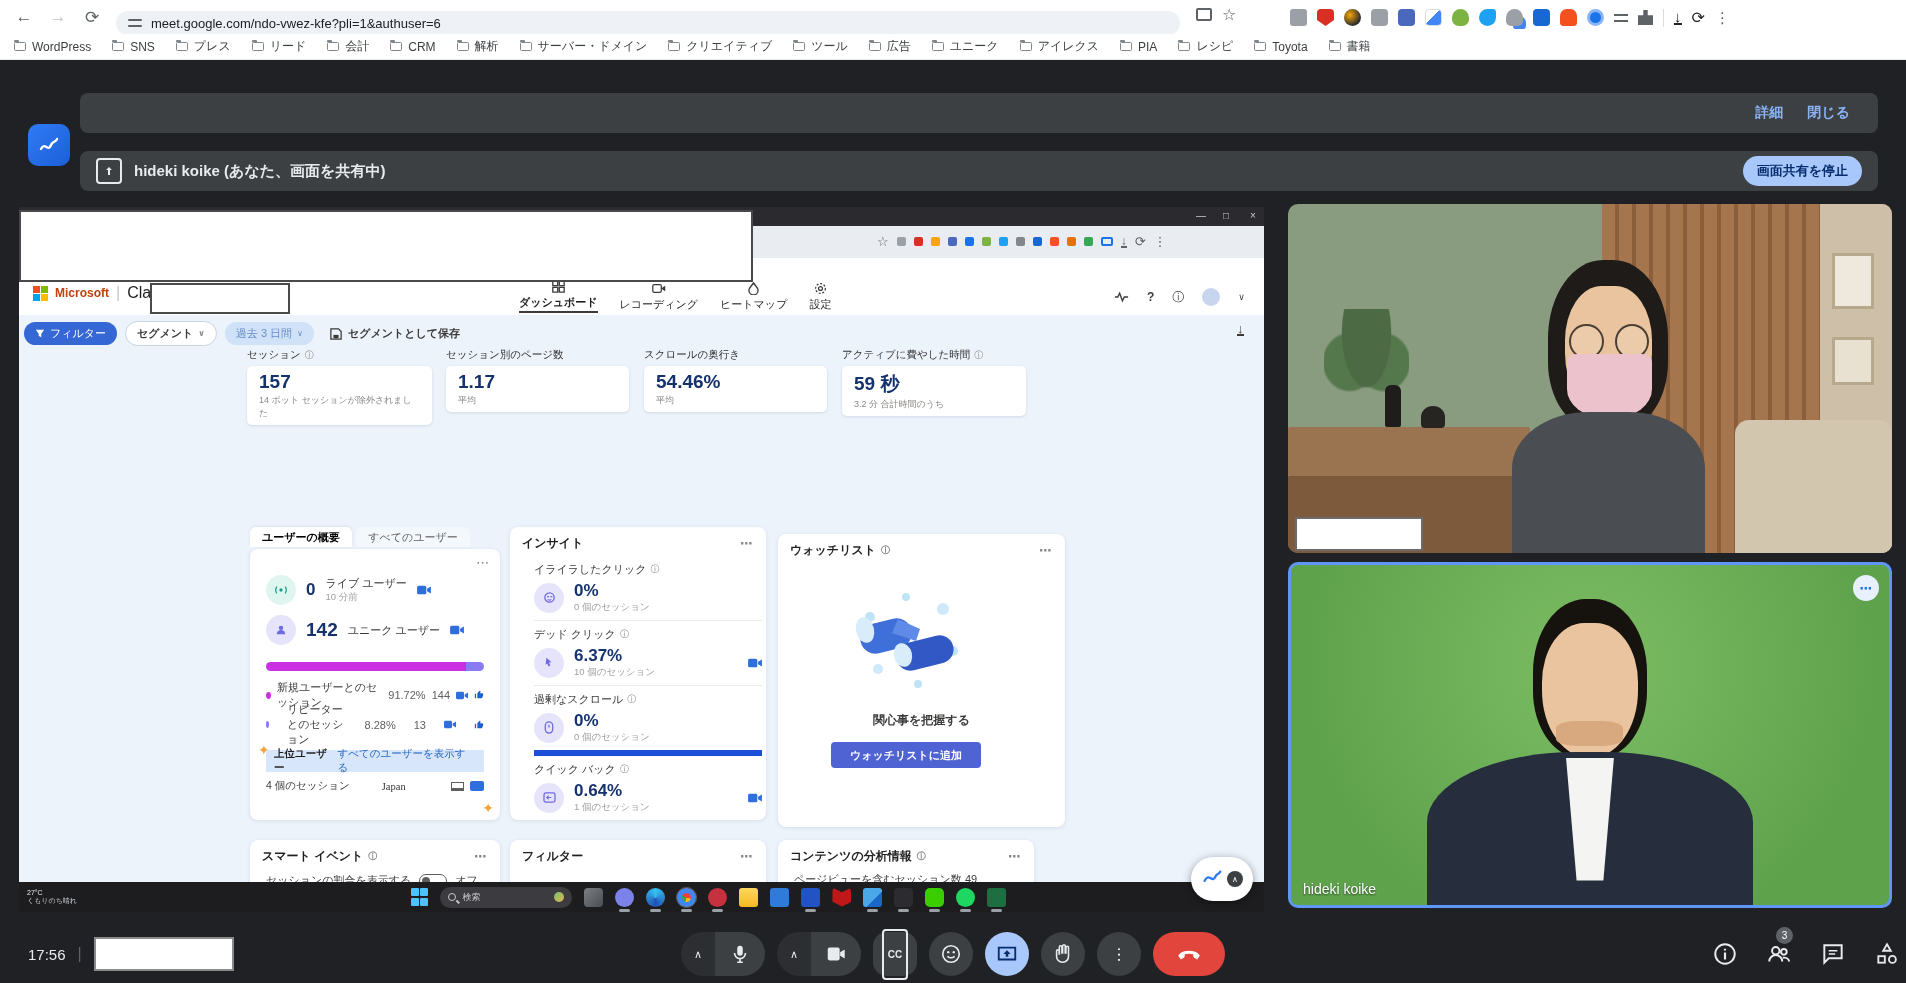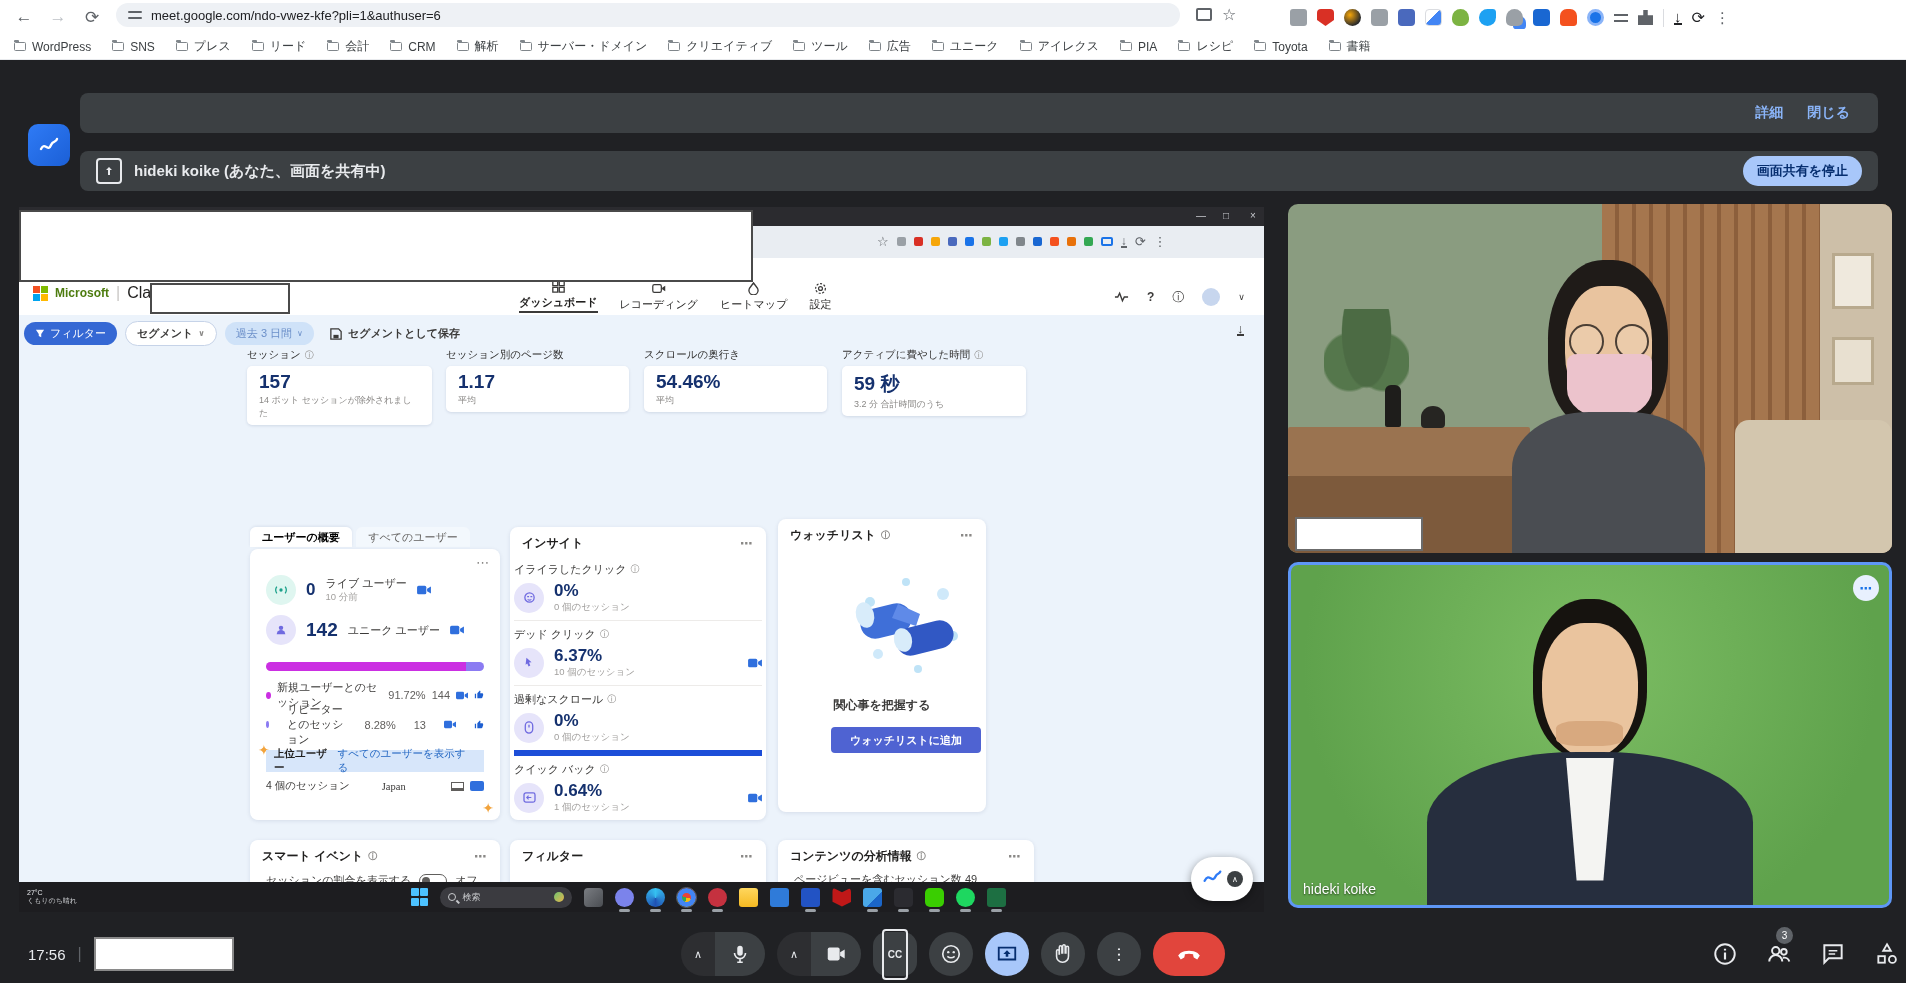--- a/index.html
+++ b/index.html
@@ -6,21 +6,21 @@
   html,body{width:1906px;height:983px;overflow:hidden;background:#202124;
     font-family:"Liberation Sans","DejaVu Sans",sans-serif;}
   .abs{position:absolute;}
   .flex{display:flex;align-items:center;}
   svg{display:block;}
 
   
   #toolbar{left:0;top:0;width:1906px;height:34px;background:#ffffff;}
   .navglyph{color:#5f6368;font-size:17px;width:28px;height:28px;display:flex;align-items:center;justify-content:center;border-radius:50%;}
   .navglyph.dis{color:#bdc1c6;}
-  #omnibox{left:116px;top:3px;width:1064px;height:24px;background:#eef1f5;border-radius:13px;display:flex;align-items:center;padding:0 12px;gap:9px;}
+  #omnibox{left:116px;top:11px;width:1064px;height:24px;background:#eef1f5;border-radius:13px;display:flex;align-items:center;padding:0 12px;gap:9px;}
   #omnibox .url{font-size:13px;color:#202124;}
   .tune{width:14px;height:10px;position:relative;}
   .tune:before,.tune:after{content:"";position:absolute;left:0;right:0;height:2px;background:#5f6368;border-radius:2px;}
   .tune:before{top:1px}.tune:after{bottom:1px}
   .extrow{display:flex;align-items:center;gap:10px;}
   .ext{width:17px;height:17px;border-radius:4px;display:inline-block;}
   #bookmarks{left:0;top:34px;width:1906px;height:26px;background:#ffffff;border-bottom:1px solid #e8eaed;display:flex;align-items:center;gap:21px;padding:0 14px;}
   .bm{display:flex;align-items:center;gap:6px;font-size:12px;color:#3c4043;white-space:nowrap;}
   .folder{width:12px;height:9px;border:1.4px solid #80868b;border-radius:1.5px;position:relative;}
   .folder:before{content:"";position:absolute;top:-3.4px;left:-1px;width:5px;height:2px;background:#80868b;border-radius:1px 1px 0 0;}
@@ -246,21 +246,21 @@
   <div class="abs redact" style="left:0;top:3px;width:734px;height:72px;z-index:3;"></div>
 
   <div id="clhead" class="abs">
     <div class="abs flex" style="left:14px;top:26px;gap:7px;">
       <span class="mslogo">
         <i style="background:#f25022;"></i>
           <i style="background:#7fba00;"></i>
           <i style="background:#00a4ef;"></i>
           <i style="background:#ffb900;"></i>
       </span>
-      <span style="font-size:12px;color:#4d7c0f;font-weight:bold;">Microsoft</span>
+      <span style="font-size:12px;color:#c2410c;font-weight:bold;">Microsoft</span>
       <span style="color:#c8c6c4;">|</span>
       <span style="font-size:16px;color:#201f1e;">Clarity</span>
     </div>
     <div class="abs redact" style="left:131px;top:25px;width:140px;height:31px;"></div>
     <div class="abs flex" style="left:500px;top:22px;gap:22px;">
       <span class="clnav active">
         <svg width="13" height="13" viewBox="0 0 16 16">
             <path d="M1 1h6v6H1zM9 1h6v6H9zM1 9h6v6H1zM9 9h6v6H9z" fill="none" stroke="#3b3a39" stroke-width="1.6"></path>
           </svg>
         <span class="lbl">ダッシュボード</span>
@@ -456,21 +456,21 @@
         <span style="width:14px;height:10px;background:#2f6fdd;border-radius:2px;"></span>
       </div>
       <span class="sparkle abs" style="right:6px;bottom:4px;">✦</span>
     </div>
 
     <div class="panel abs" style="left:491px;top:212px;width:256px;height:293px;">
       <div class="ptitle" style="padding:8px 12px 0;">
           <span>インサイト</span>
           <span class="dots" style="margin-left:auto;">⋯</span>
         </div>
-      <div style="padding:4px 4px 0;">
+      <div style="padding:4px 4px 0;margin-left:20px;">
         <div style="border-bottom:1px solid #edebe9;padding:6px 0;">
           <div class="srow" style="gap:4px;">
               <span>イライラしたクリック</span>
               <span class="inf">ⓘ</span>
             </div>
           <div class="flex" style="gap:10px;margin-top:4px;">
             <span class="iccirc">
                 <svg width="13" height="13" viewBox="0 0 14 14">
                   <circle cx="7" cy="7" r="5" fill="none" stroke="#6f6ae0" stroke-width="1.4"></circle>
                   <path d="M4.5 6h2M8 6h2M5 9c1.3 1 2.7 1 4 0" stroke="#6f6ae0" stroke-width="1.2" fill="none"></path>
@@ -531,21 +531,21 @@
                 <svg width="14" height="10" viewBox="0 0 18 13">
                   <rect x="0" y="1" width="12" height="11" rx="2"></rect>
                   <path d="M13 5l5-3v9l-5-3z"></path>
                 </svg>
               </span>
           </div>
         </div>
       </div>
     </div>
 
-    <div class="panel abs" style="left:759px;top:204px;width:208px;height:293px;">
+    <div class="panel abs" style="left:759px;top:219px;width:287px;height:293px;">
       <div class="ptitle" style="padding:8px 12px 0;">
           <span>ウォッチリスト</span>
           <span class="inf">ⓘ</span>
           <span class="dots" style="margin-left:auto;">⋯</span>
         </div>
       <div class="abs" style="left:70px;top:55px;">
         <svg width="120" height="110" viewBox="0 0 120 110">
           <circle cx="22" cy="28" r="5" fill="#bfe3f7"></circle>
             <circle cx="95" cy="20" r="6" fill="#cfe9fa"></circle>
             <circle cx="105" cy="62" r="5" fill="#bfe3f7"></circle>

